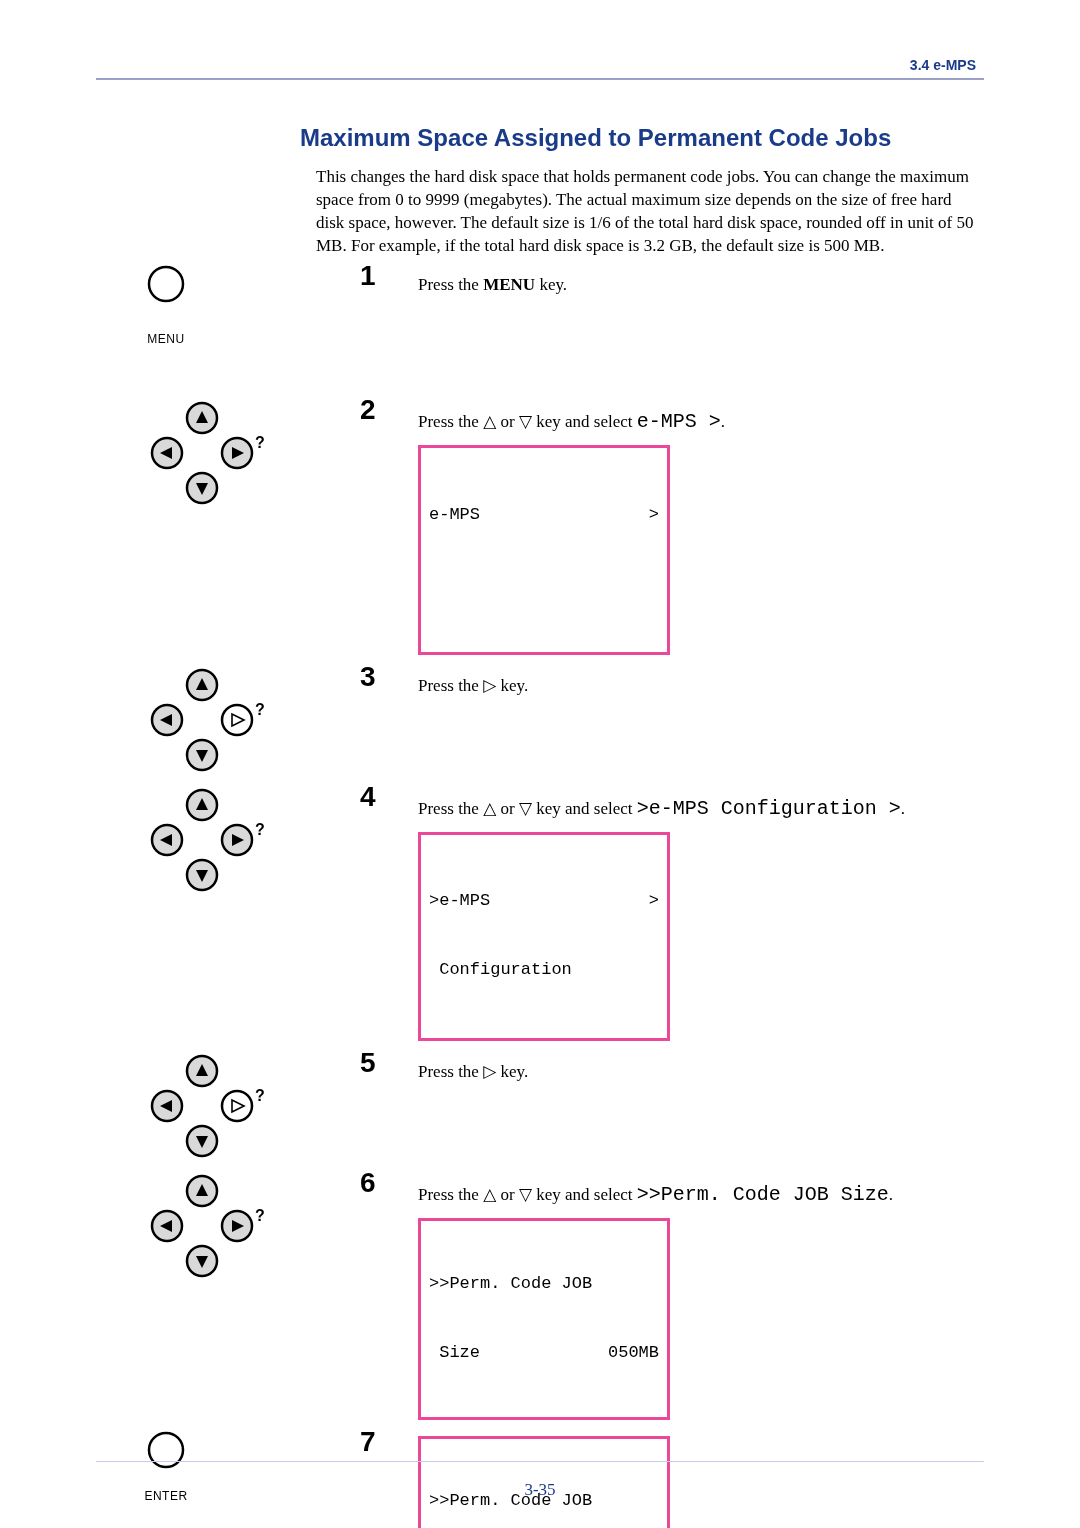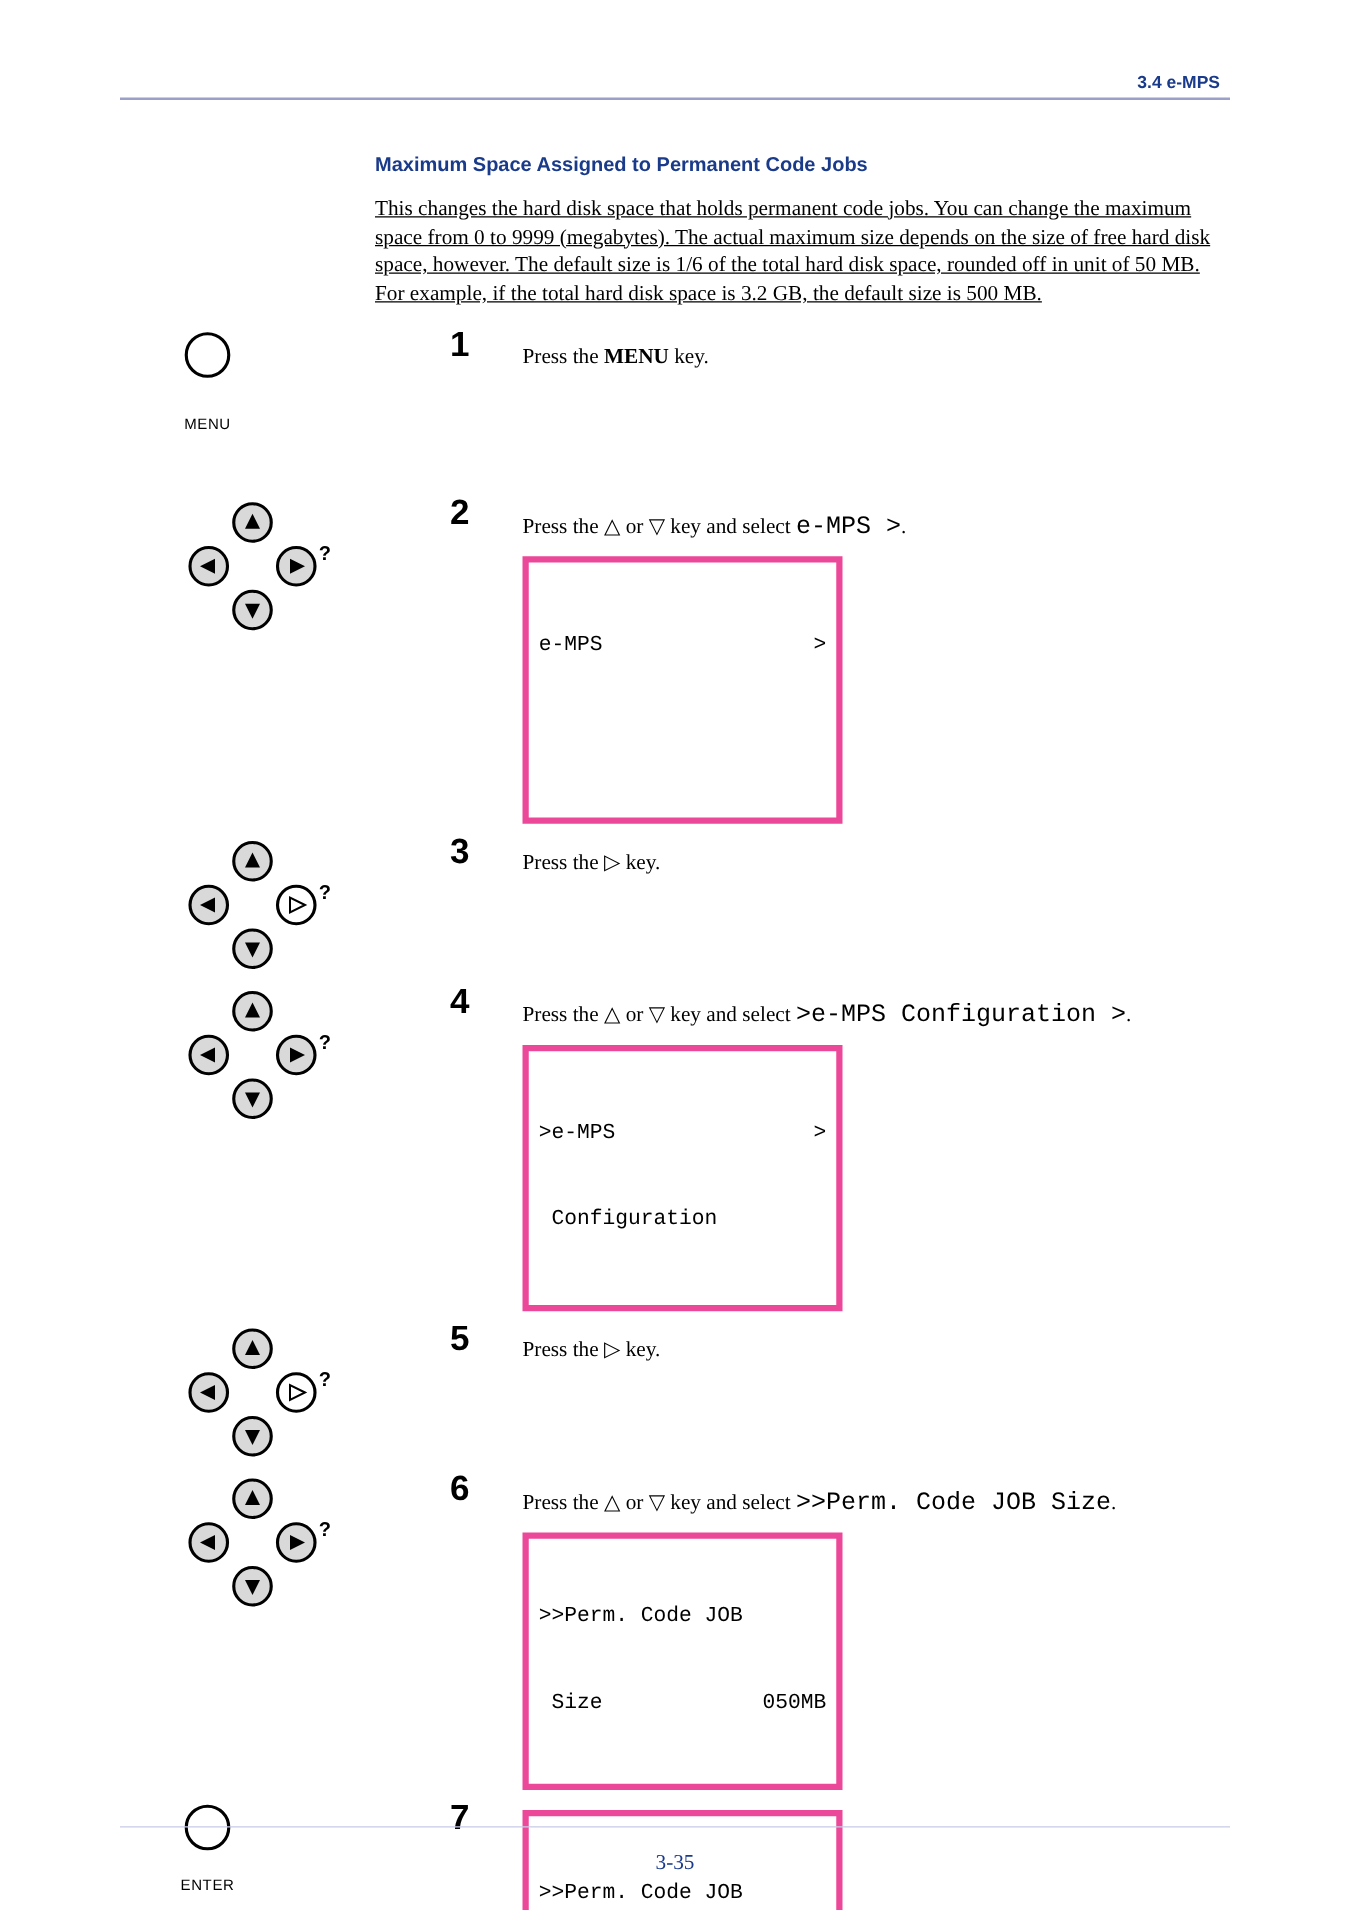--- a/index.html
+++ b/index.html
@@ -35,24 +35,24 @@
     font-family: Arial, Helvetica, sans-serif;
     font-size:14px; font-weight:700;
   }
   .content {
     position:absolute; top:122px; left:300px; right:96px;
   }
   .h2 {
     color:var(--accent);
     font-family: Arial, Helvetica, sans-serif;
     font-weight:700;
-    font-size:16px;
+    font-size:24px;
     margin:0 0 12px 0;
   }
-  .intro { margin:0 0 24px 0;text-decoration:underline; }
+  .intro { margin:0 0 24px 16px; }
 
   .steps { position:absolute; top:260px; left:0; right:0; }
   .step {
     position:relative;
     display:grid;
     grid-template-columns: 260px 54px 1fr;
     column-gap:4px;
     align-items:start;
     padding:0 96px 0 96px;
     min-height:128px;
@@ -73,21 +73,21 @@
   .text-cell p { margin:12px 0 10px 0; }
 
   .mono {
     font-family: "Courier New", Courier, monospace;
     font-size:20px;
   }
   .tri { font-family: Arial, sans-serif; }
   .key { font-weight:700; }
 
   .display {
-    border:5px solid #ec4899;
+    border:3px solid #ec4899;
     width:230px;
     padding:10px 8px 10px 8px;
     font-family: "Courier New", Courier, monospace;
     font-size:17px;
     line-height:1.35;
     white-space:pre;
     margin-top:8px;
   }
   .display .row { display:flex; justify-content:space-between; }
   .display.narrow { padding-bottom:6px; padding-top:6px; }

